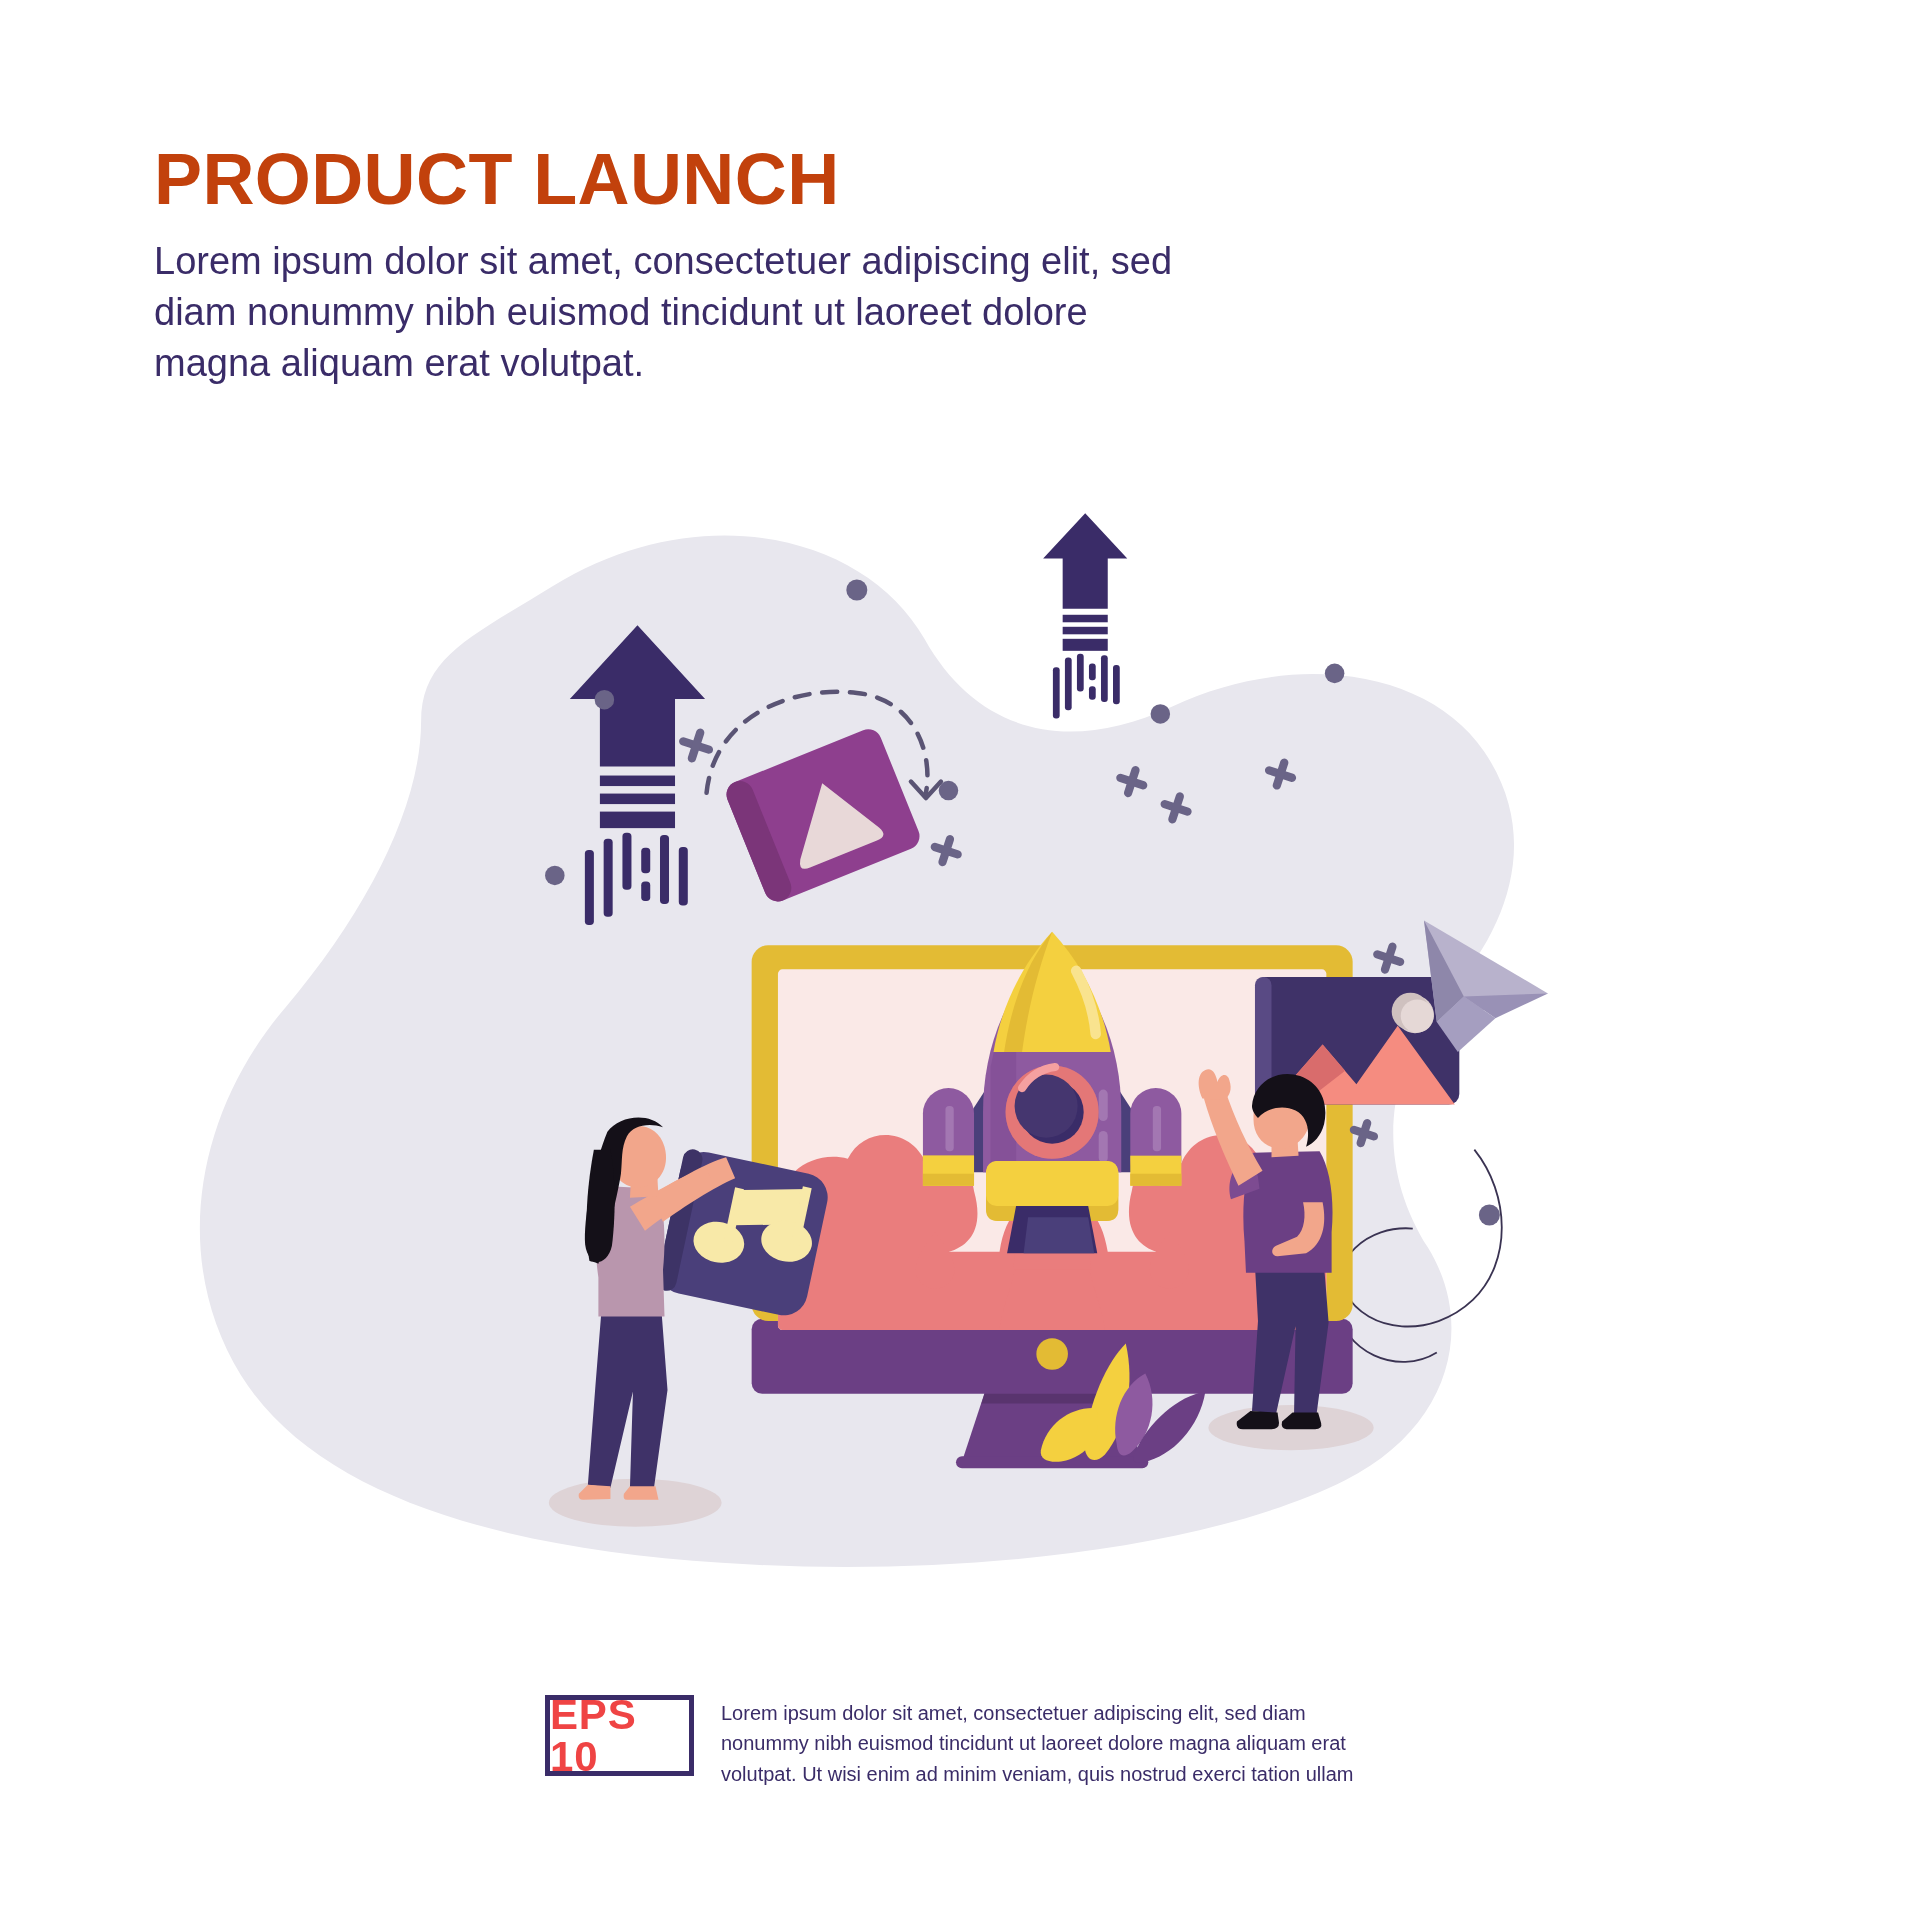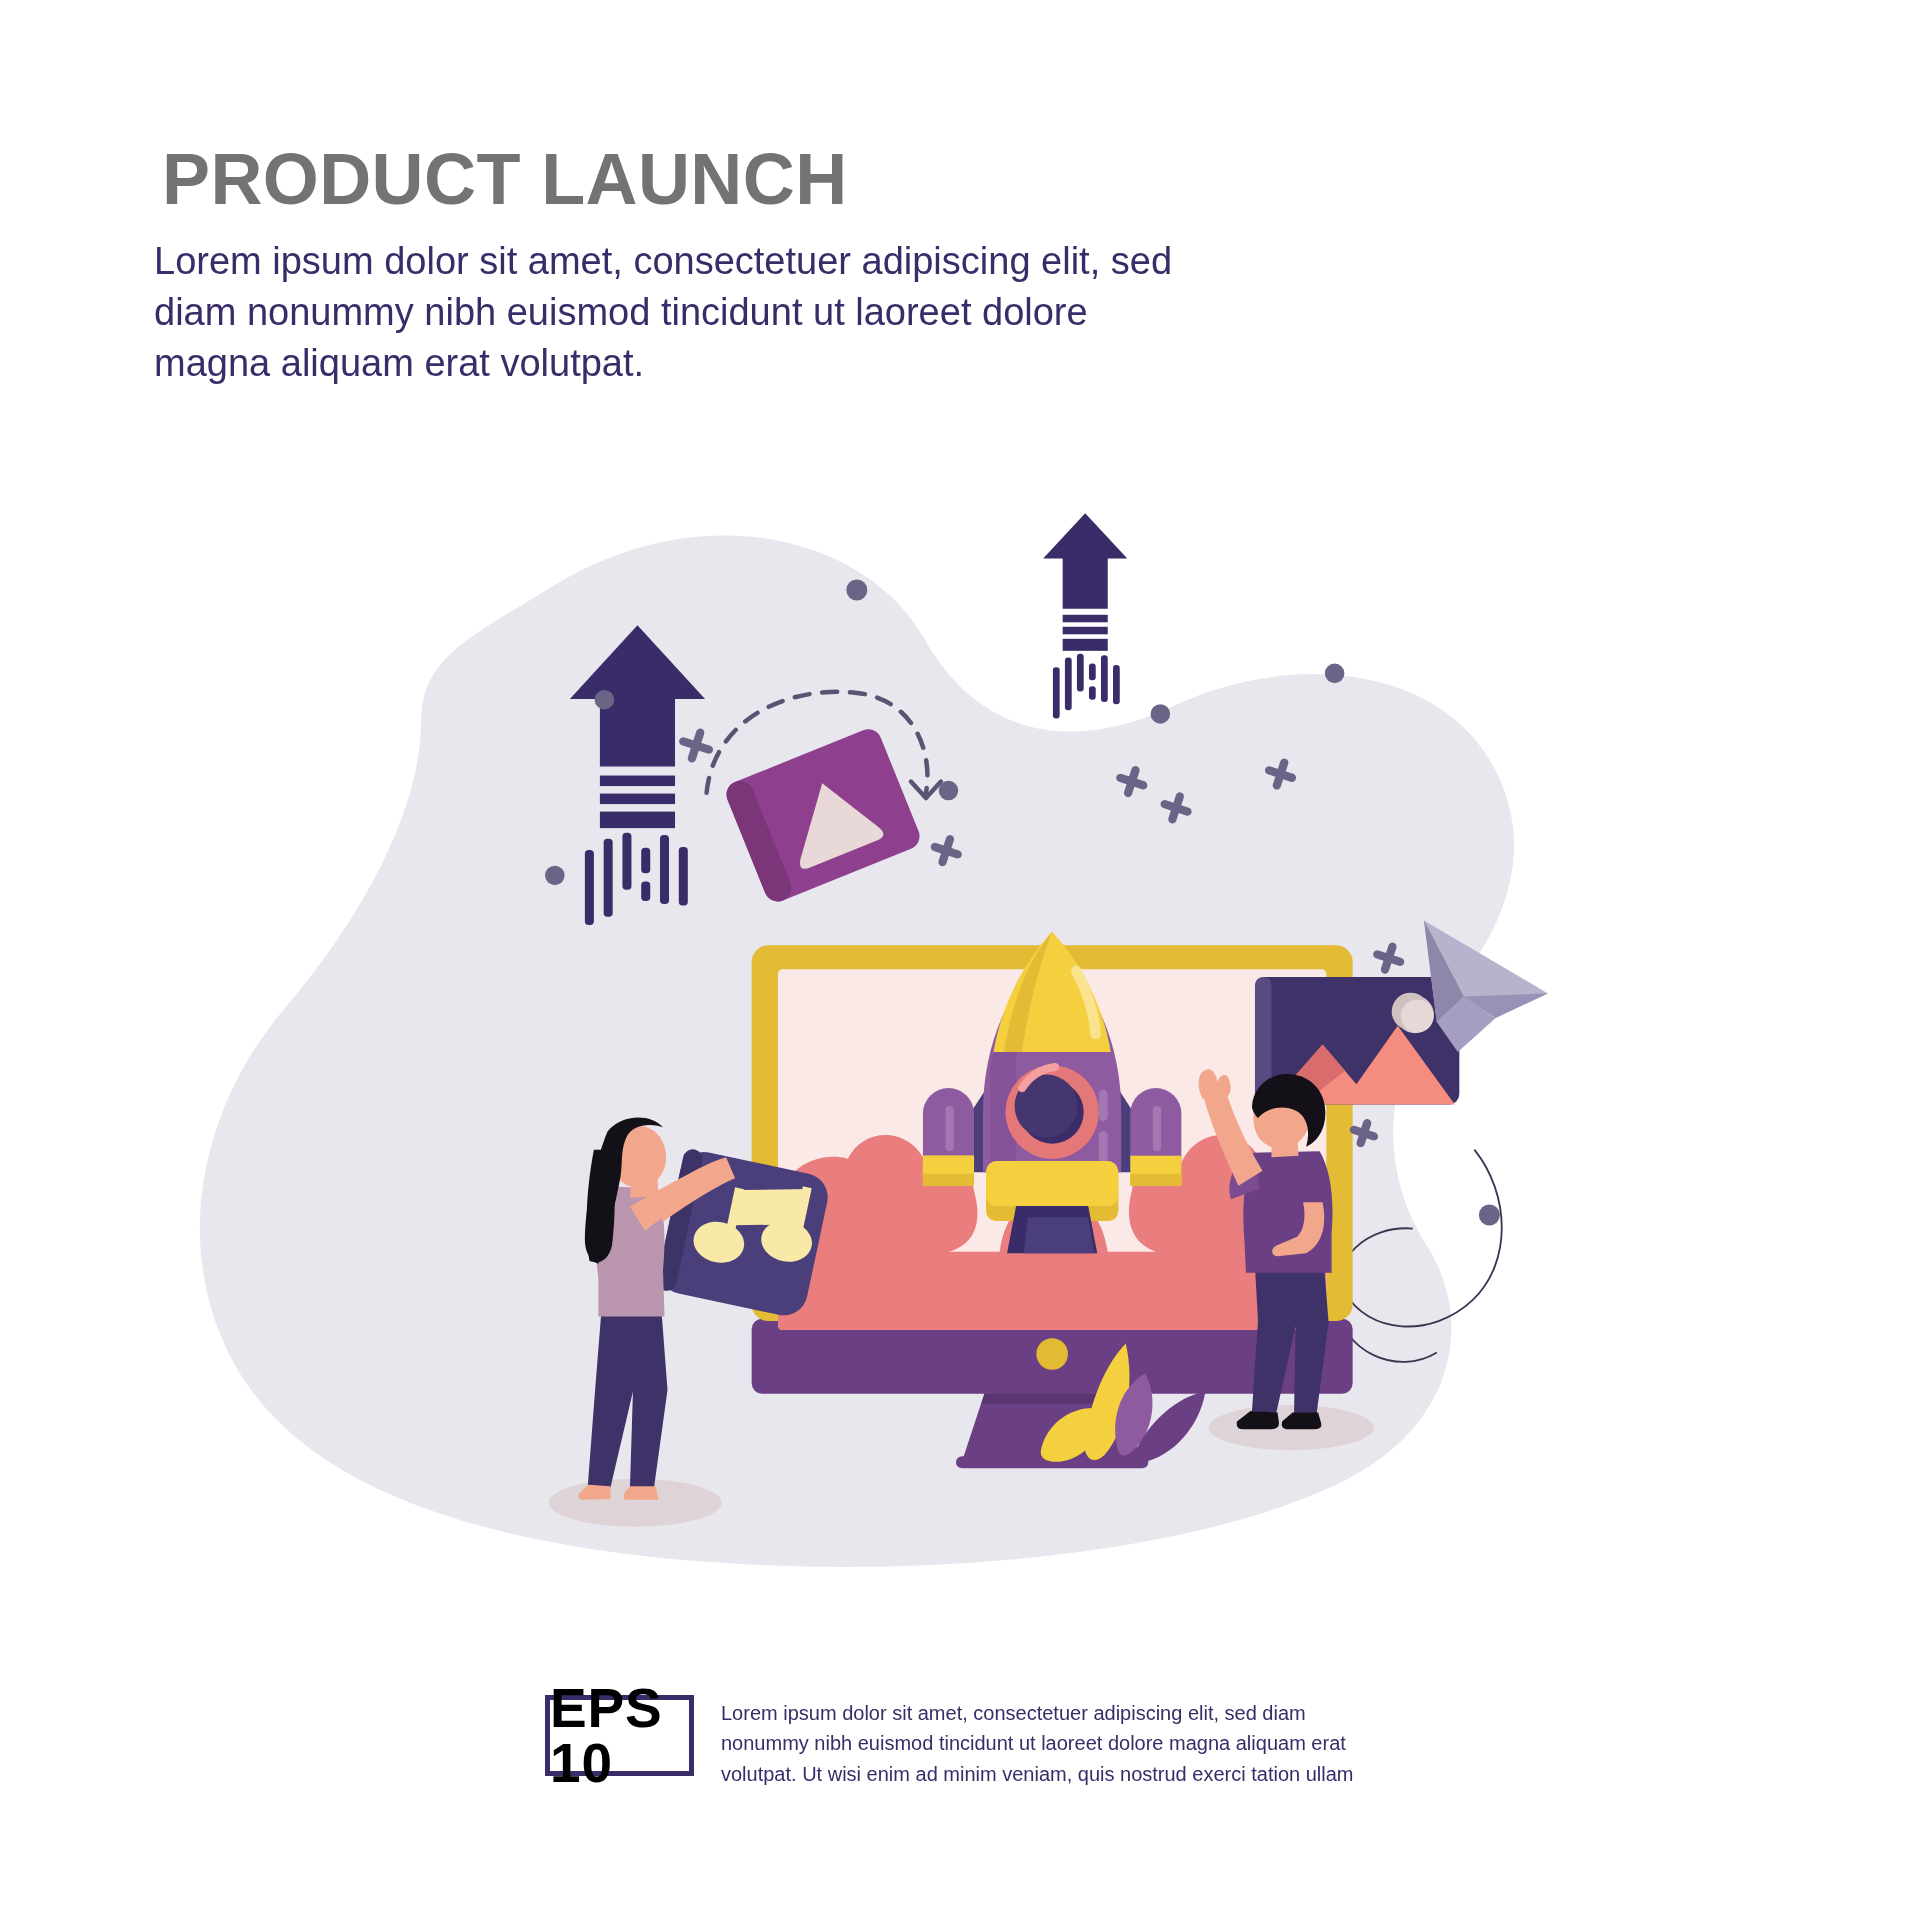--- a/index.html
+++ b/index.html
@@ -21,22 +21,22 @@
     left: 154px;
     top: 143px;
     width: 1067px;
   }
   #page-title {
     font-family: "Liberation Sans", sans-serif;
     font-weight: bold;
     font-size: 72px;
     line-height: 1.0;
     letter-spacing: 0.4px;
-    color: #737373;
-    margin: 0 0 21px 8px;
+    color: #c2410c;
+    margin: 0 0 21px 0;
     white-space: nowrap;
   }
   #page-subtitle {
     font-family: "Liberation Sans", sans-serif;
     font-weight: normal;
     font-size: 38px;
     line-height: 1.34;
     color: #3a2c68;
     margin: 0;
     max-width: 1052px;
@@ -71,23 +71,23 @@
     border: 5.3px solid #3a2c68;
     display: flex;
     align-items: center;
     justify-content: center;
     box-sizing: border-box;
     flex: 0 0 auto;
   }
   #eps-badge-label {
     font-family: "Liberation Sans", sans-serif;
     font-weight: bold;
-    font-size: 55px;
+    font-size: 42px;
     letter-spacing: 0.8px;
-    color: #000000;
+    color: #ef4444;
     line-height: 1;
   }
   #footer-text {
     font-family: "Liberation Sans", sans-serif;
     font-size: 20px;
     line-height: 1.52;
     color: #3a2c68;
     max-width: 661px;
     padding-top: 3px;
   }

